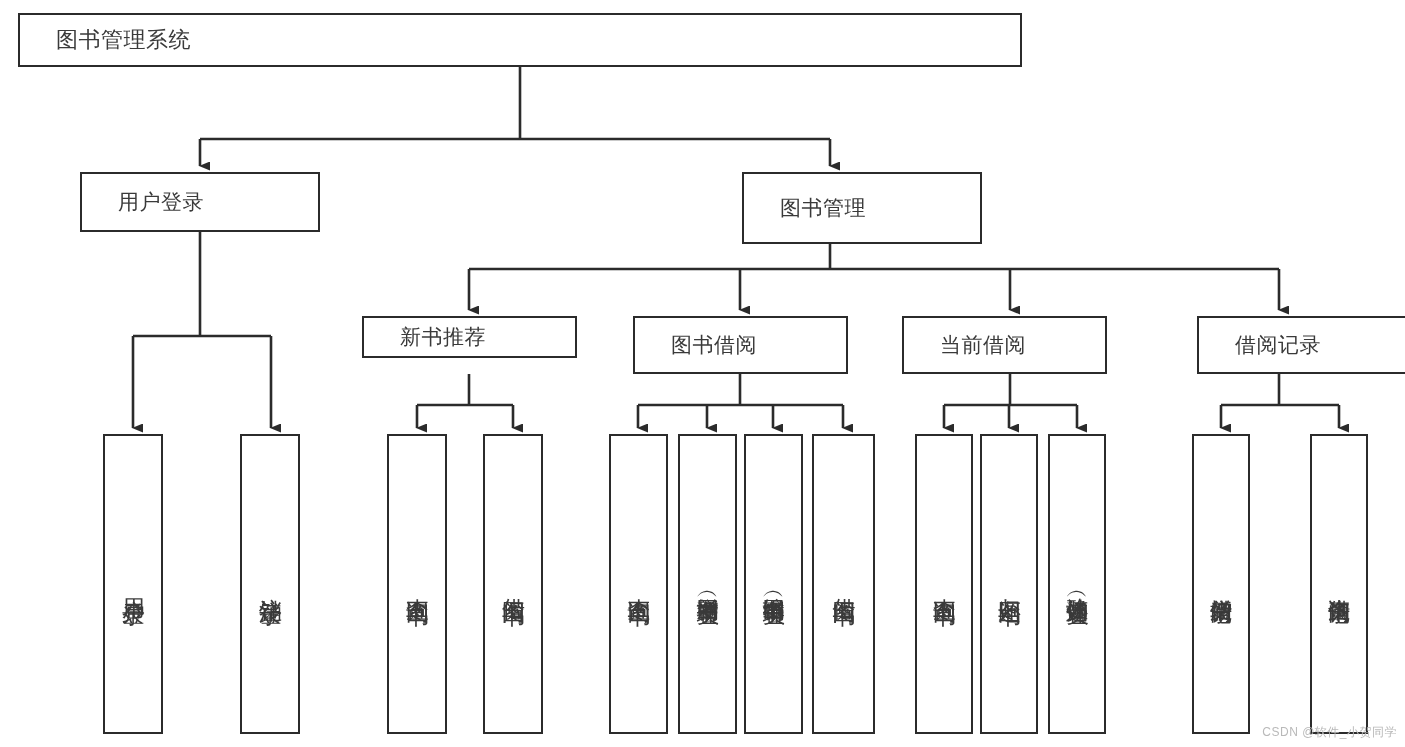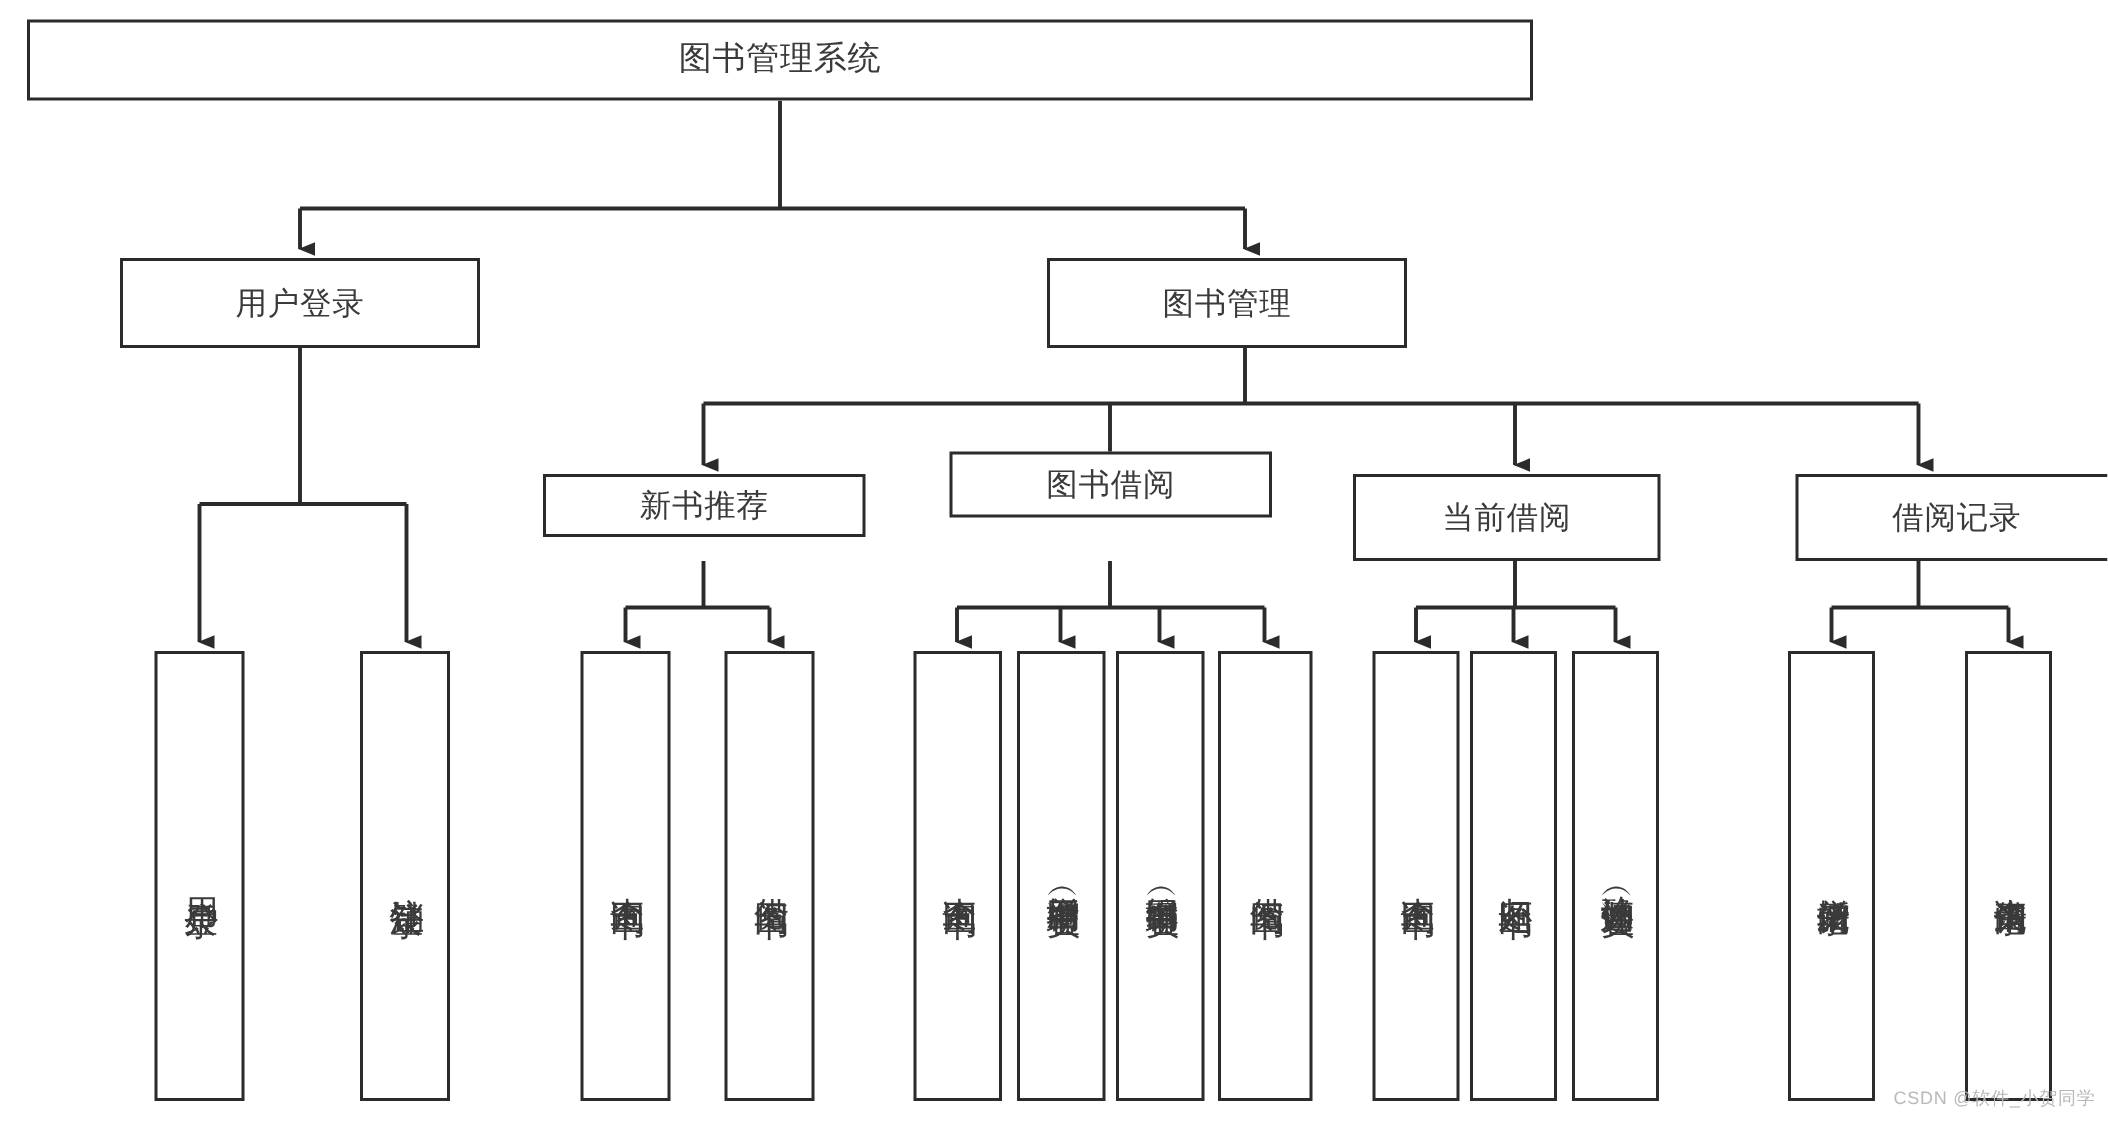--- a/index.html
+++ b/index.html
@@ -26,23 +26,23 @@
     height: 747px;
     pointer-events: none;
   }
   .node {
     position: absolute;
     box-sizing: border-box;
     background: #ffffff;
     border: 2px solid #2b2b2b;
     display: flex;
     align-items: center;
-    justify-content: center;
     color: #3a3a3a;
     z-index: 2;
+    padding-left: 36px;
   }
   .node-label {
     display: block;
     text-align: center;
     color: #3a3a3a;
     line-height: 1.18;
     letter-spacing: 0.5px;
   }
   
   .node.horiz .node-label {
@@ -138,29 +138,29 @@
   </svg>
 
   <div class="node horiz root" style="left:18px; top:13px; width:1004px; height:54px;">
     <span class="node-label">图书管理系统</span>
   </div>
 
   <div class="node horiz" style="left:80px; top:172px; width:240px; height:60px;">
     <span class="node-label">用户登录</span>
   </div>
 
-  <div class="node horiz" style="left:698px; top:172px; width:240px; height:60px;">
+  <div class="node horiz" style="left:742px; top:172px; width:240px; height:72px;">
     <span class="node-label">图书管理</span>
   </div>
 
   <div class="node horiz" style="left:362px; top:316px; width:215px; height:42px;">
     <span class="node-label">新书推荐</span>
   </div>
 
-  <div class="node horiz" style="left:633px; top:301px; width:215px; height:44px;">
+  <div class="node horiz" style="left:633px; top:316px; width:215px; height:58px;">
     <span class="node-label">图书借阅</span>
   </div>
 
   <div class="node horiz" style="left:902px; top:316px; width:205px; height:58px;">
     <span class="node-label">当前借阅</span>
   </div>
 
   <div class="node horiz" style="left:1172px; top:316px; width:215px; height:58px;margin-left:25px;">
     <span class="node-label">借阅记录</span>
   </div>

